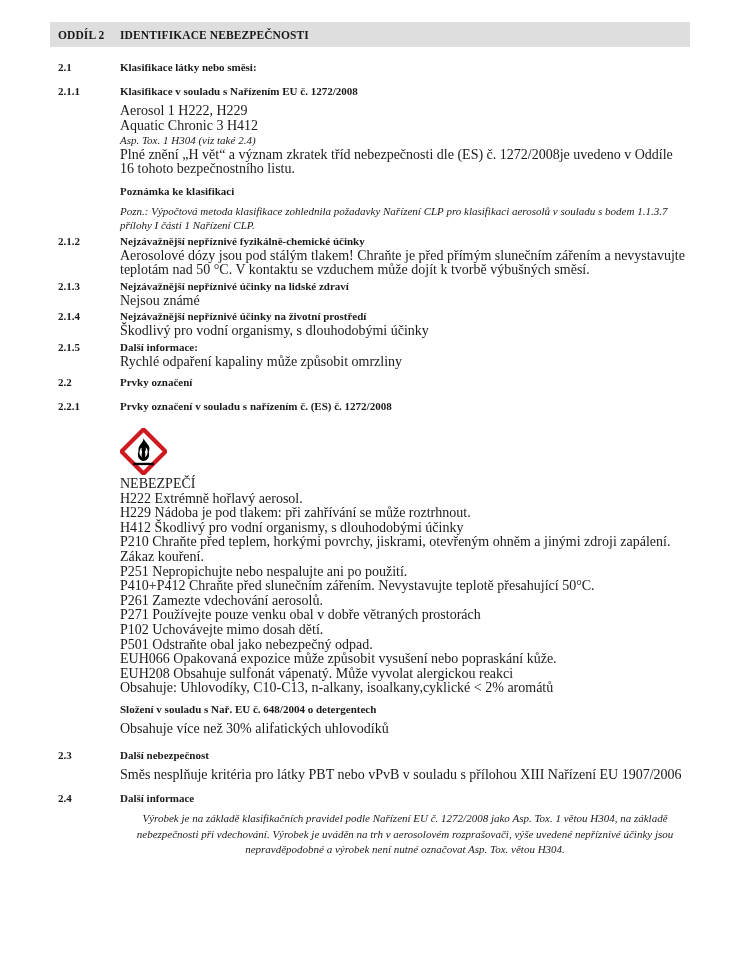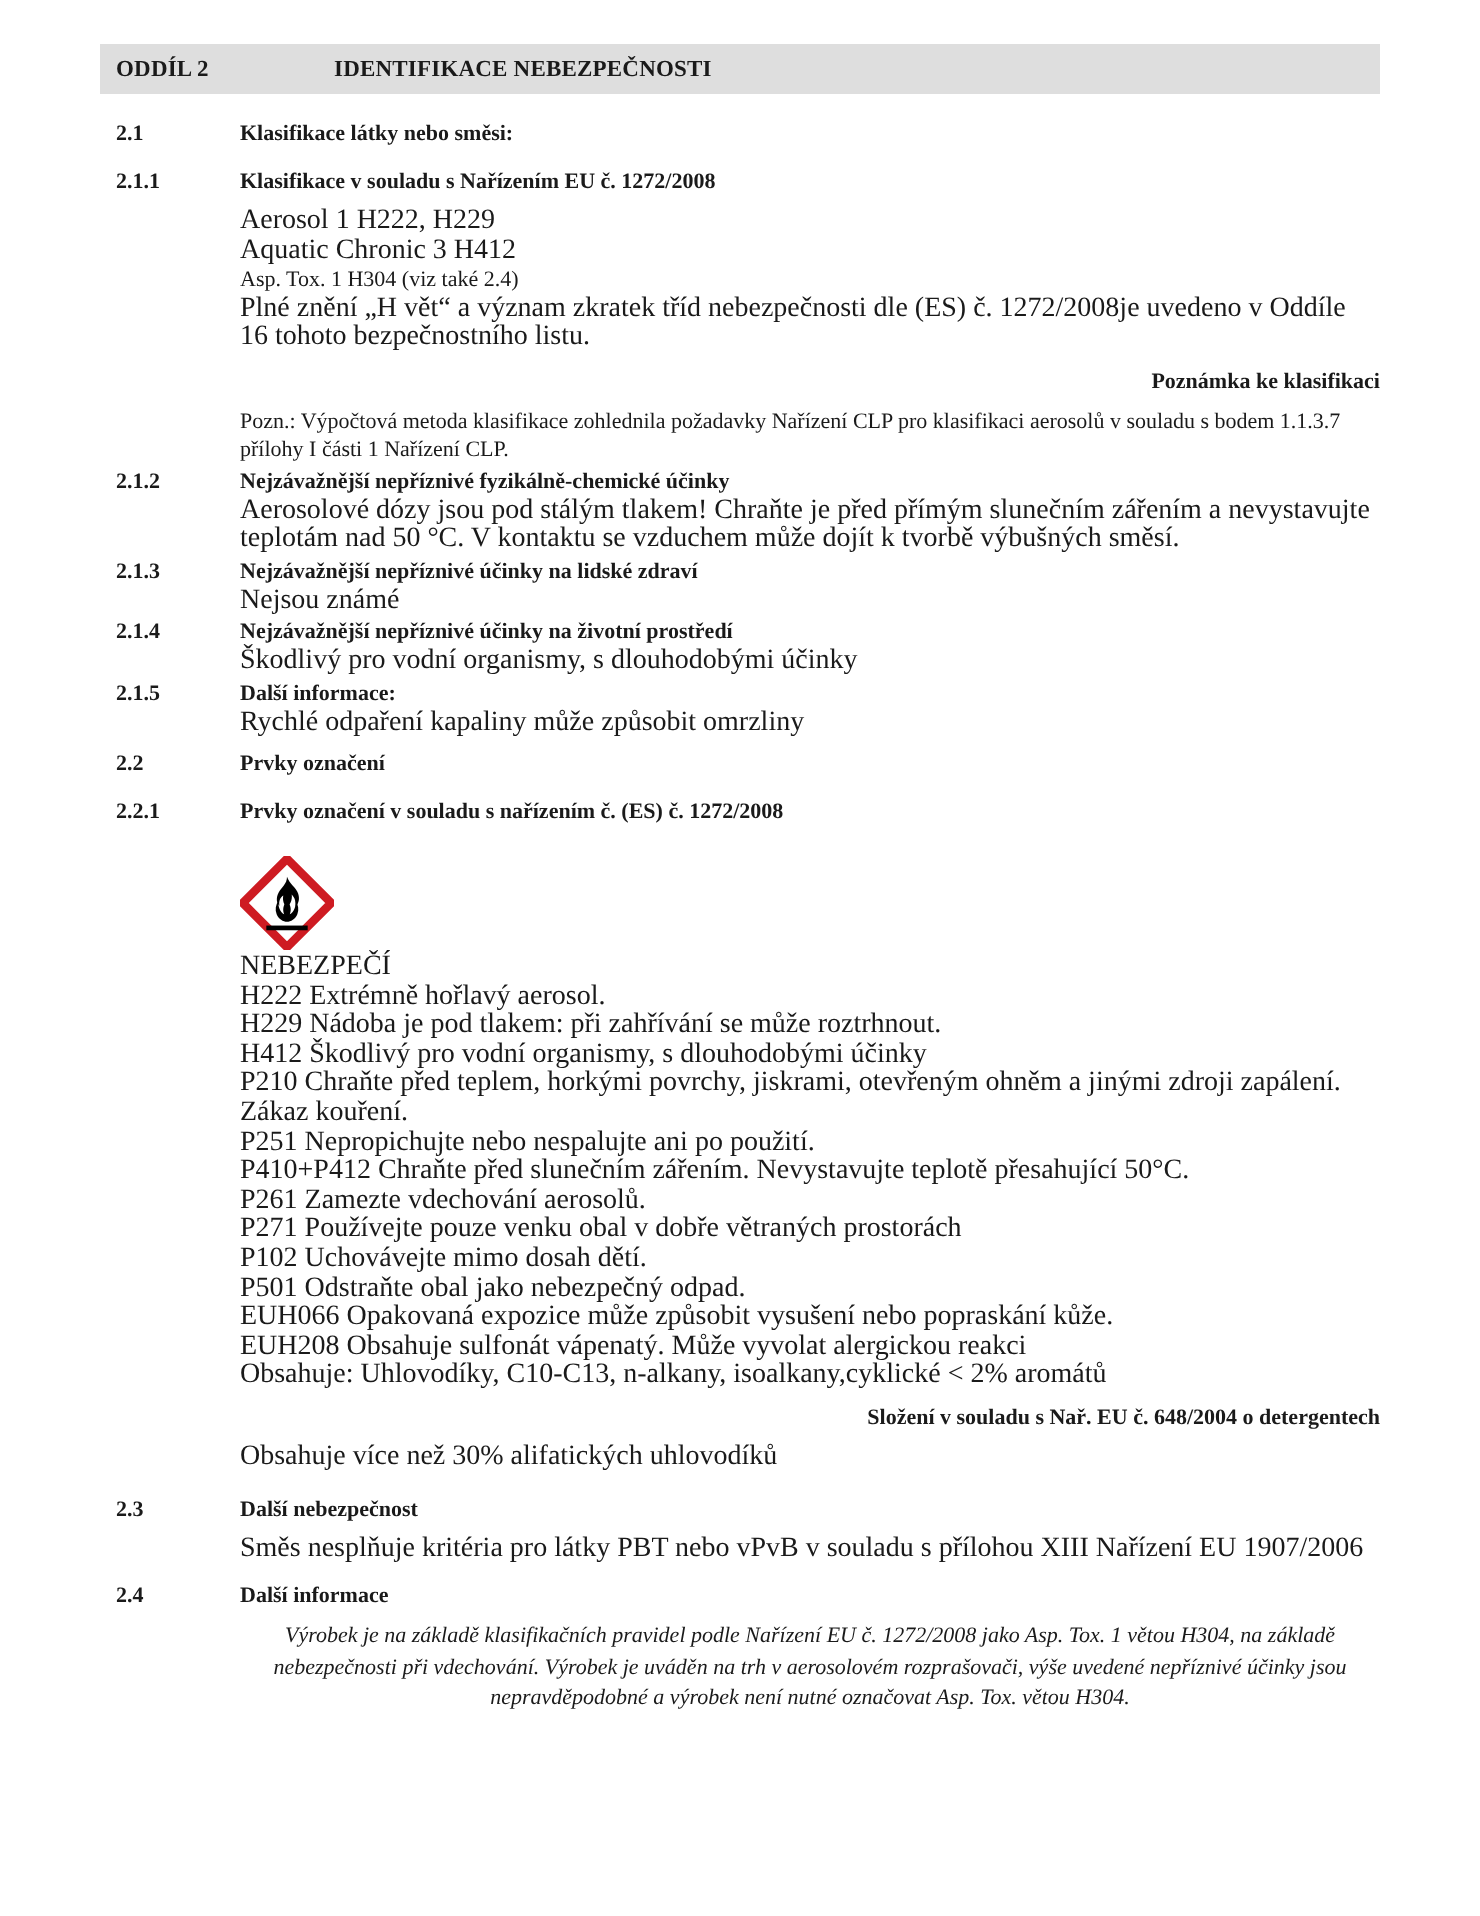--- a/index.html
+++ b/index.html
@@ -34,21 +34,20 @@
 
   
   .section-bar {
     background: #dedede;
     height: 25px;
     display: flex;
     align-items: center;
     font-weight: bold;
     font-size: 11.5px;
     letter-spacing: 0.1px;
-    gap: 47px;
   }
   .section-bar .sec-num {
     width: 70px;
     padding-left: 8px;
     box-sizing: border-box;
   }
   .section-bar .sec-title {
     flex: 1;
   }
 
@@ -76,20 +75,21 @@
     font-size: 11px;
     line-height: 16px;
     margin: 0;
   }
   .txt {
     font-size: 14px;
     line-height: 14.5px;
     margin: 0;
   }
   .ital {
+    font-style: italic;
     font-size: 11px;
     line-height: 14.5px;
     margin: 0;
   }
   .sp5  { height: 5px; }
   .sp6  { height: 6px; }
   .sp8  { height: 8px; }
   .sp10 { height: 10px; }
   .sp12 { height: 12px; }
 
@@ -104,21 +104,20 @@
     display: block;
   }
 
   .label-block .txt { line-height: 14.6px; }
 
   .subhdg {
     font-weight: bold;
     font-size: 11px;
     line-height: 16px;
     margin: 0;
-    text-align: right;
   }
 
   .para-ital {
     font-style: italic;
     font-size: 11px;
     line-height: 15.5px;
     margin: 0;
     text-align: center;
   }
 </style>

